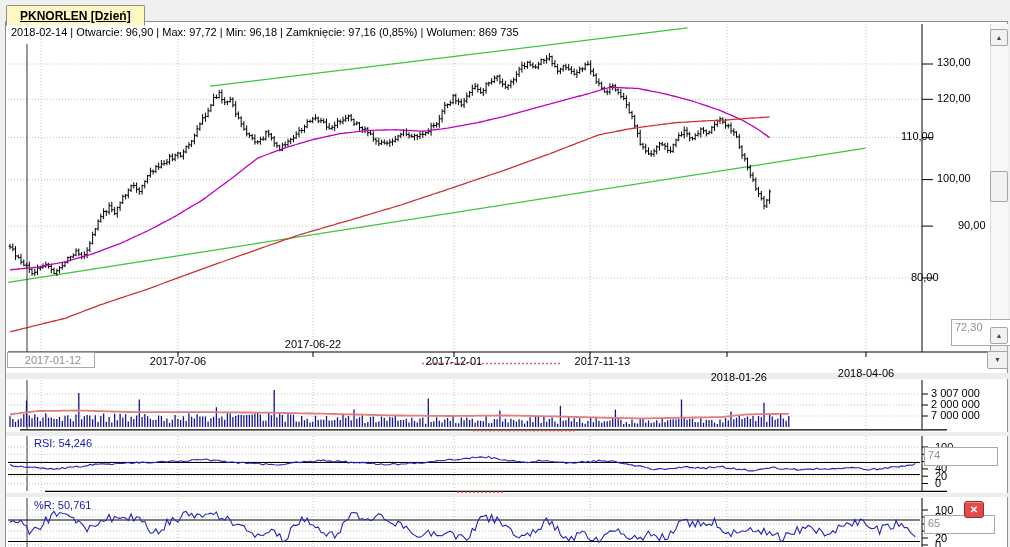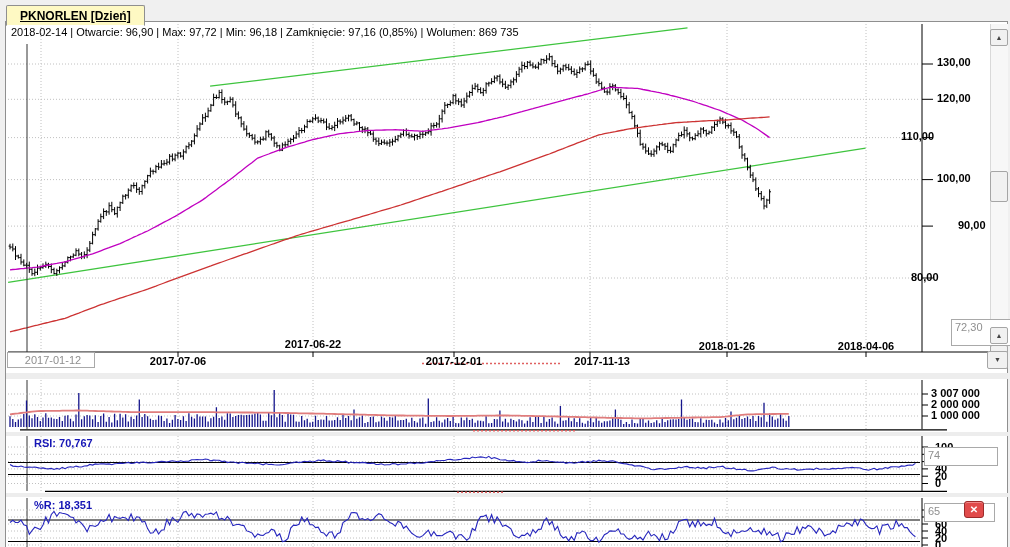--- a/index.html
+++ b/index.html
@@ -5,21 +5,21 @@
   html,body{margin:0;padding:0;}
   body{width:1010px;height:547px;position:relative;background:#f0f0f0;
        font-family:"Liberation Sans",sans-serif;overflow:hidden;}
   .panel{position:absolute;left:5px;top:21px;width:1003px;height:526px;background:#fff;
          border:1px solid #8f8f8f;border-bottom:none;box-sizing:border-box;z-index:0;}
   .tab{position:absolute;left:6px;top:5px;height:21px;background:#fef9c3;border:1px solid #8f8f8f;
        border-bottom:1px solid #fff;border-radius:2px 2px 0 0;padding:2px 13px 0 13px;
        font-size:12px;font-weight:bold;line-height:17px;z-index:5;box-sizing:border-box;text-decoration:underline;}
   .infobar{position:absolute;left:11px;top:26px;font-size:11px;color:#000;white-space:nowrap;z-index:2;}
   svg#overlay{position:absolute;left:0;top:0;z-index:1;pointer-events:none;}
-  #labels{position:absolute;left:0;top:0;width:1010px;height:482px;z-index:2;pointer-events:none;font-weight:bold;}
+  #labels{position:absolute;left:0;top:0;width:1010px;height:482px;z-index:2;pointer-events:none;}
   .lbl{position:absolute;font-size:11px;color:#000;white-space:nowrap;}
   .lbl.center{text-align:center;}
   .axisbox{position:absolute;background:#fff;border:1px solid #a9a9a9;color:#8f8f8f;
            font-size:11px;padding:1px 0 0 3px;box-sizing:border-box;z-index:3;white-space:nowrap;}
   .splitter{position:absolute;left:6px;width:1002px;background:#ededed;z-index:0;}
   .sb-track{position:absolute;background:#f7f7f7;border-left:1px solid #d9d9d9;box-sizing:border-box;z-index:2;}
   .sb-btn{position:absolute;width:18px;height:17px;background:#f1f1f1;border:1px solid #a5a5a5;
           border-radius:2px;color:#444;font-size:7px;line-height:15px;text-align:center;
           box-sizing:border-box;z-index:3;cursor:pointer;}
   .sb-thumb{position:absolute;left:990px;width:18px;background:#f1f1f1;border:1px solid #a5a5a5;
@@ -156,50 +156,50 @@
     <div class="lbl" style="left: 937px; top: 56.4908px;">130,00</div>
     <div class="lbl" style="left: 937px; top: 91.7736px;">120,00</div>
     <div class="lbl" style="left: 901px; top: 130.128px;">110,00</div>
     <div class="lbl" style="left: 937px; top: 172.141px;">100,00</div>
     <div class="lbl" style="left: 958px; top: 218.584px;">90,00</div>
     <div class="lbl" style="left: 911px; top: 270.503px;">80,00</div>
     <div class="lbl center" style="left: 138px; top: 354.5px; width: 80px;">2017-07-06</div>
     <div class="lbl center" style="left: 273px; top: 338px; width: 80px;">2017-06-22</div>
     <div class="lbl center" style="left: 414px; top: 354.5px; width: 80px;">2017-12-01</div>
     <div class="lbl center" style="left: 550px; top: 354.5px; width: 80px; text-align: right;">2017-11-13</div>
-    <div class="lbl center" style="left: 687px; top: 340px; width: 80px;">2018-01-26</div>
-    <div class="lbl center" style="left: 826px; top: 340px; width: 80px;">2018-04-06</div>
+    <div class="lbl center" style="left: 687px; top: 371px; width: 80px; text-align: right;">2018-01-26</div>
+    <div class="lbl center" style="left: 826px; top: 367px; width: 80px;">2018-04-06</div>
     <div class="lbl" style="left: 931px; top: 387px;">3 007 000</div>
     <div class="lbl" style="left: 931px; top: 398px;">2 000 000</div>
-    <div class="lbl" style="left: 931px; top: 409px;">1 000 000</div>
+    <div class="lbl" style="left: 931px; top: 409px;">7 000 000</div>
     <div class="lbl" style="left: 935px; top: 440.5px;">100</div>
     <div class="lbl" style="left: 935px; top: 447.8px;">80</div>
     <div class="lbl" style="left: 935px; top: 455.1px;">60</div>
     <div class="lbl" style="left: 935px; top: 462.4px;">40</div>
     <div class="lbl" style="left: 935px; top: 469.7px;">20</div>
     <div class="lbl" style="left: 935px; top: 477px;">0</div>
-    <div class="lbl" style="left: 34px; top: 437px; color: rgb(21, 21, 181);">RSI: 70,767</div>
+    <div class="lbl" style="left: 34px; top: 437px; color: rgb(21, 21, 181);">RSI: 54,246</div>
     <div class="lbl" style="left: 935px; top: 503.5px;">100</div>
     <div class="lbl" style="left: 935px; top: 510.5px;">80</div>
     <div class="lbl" style="left: 935px; top: 517.5px;">60</div>
     <div class="lbl" style="left: 935px; top: 524.5px;">40</div>
     <div class="lbl" style="left: 935px; top: 531.5px;">20</div>
     <div class="lbl" style="left: 935px; top: 538.5px;">0</div>
-    <div class="lbl" style="left: 34px; top: 499px; color: rgb(21, 21, 181);">%R: 18,351</div>
+    <div class="lbl" style="left: 34px; top: 499px; color: rgb(21, 21, 181);">%R: 50,761</div>
   </div>
 
 <div class="pane-hit" style="left:8px;top:42px;width:912px;height:310px;"></div>
 <div class="pane-hit" style="left:8px;top:380px;width:912px;height:50px;"></div>
 <div class="pane-hit" style="left:8px;top:436px;width:912px;height:55px;"></div>
 <div class="pane-hit" style="left:8px;top:498px;width:912px;height:49px;"></div>
 
 <div class="axisbox" style="left:7px;top:352px;width:88px;height:16px;text-align:center;padding-left:4px;">2017-01-12</div>
 <div class="axisbox" style="left:928px;top:319px;width:73px;height:27px;margin-left:23px;">72,30</div>
 <div class="axisbox" style="left:924px;top:447px;width:74px;height:19px;">74</div>
-<div class="axisbox" style="left:924px;top:503px;width:71px;height:19px;">65</div>
+<div class="axisbox" style="left:924px;top:515px;width:71px;height:19px;">65</div>
 
 <div class="sb-track" style="left:990px;top:24px;width:18px;height:340px;"></div>
 <div class="sb-btn" style="left:990px;top:29px;"><span>▲</span></div>
 <div class="sb-thumb" style="top:171px;height:31px;"></div>
 <div class="sb-btn" style="left:990px;top:327px;"><span>▲</span></div>
 <div class="sb-btn" style="left:990px;top:345px;"><span>▼</span></div>
 <div class="sb-btn" style="left:987px;top:351px;width:21px;height:18px;line-height:16px;"><span>▼</span></div>
 
 <div class="closebtn"><span>✕</span></div>
 

